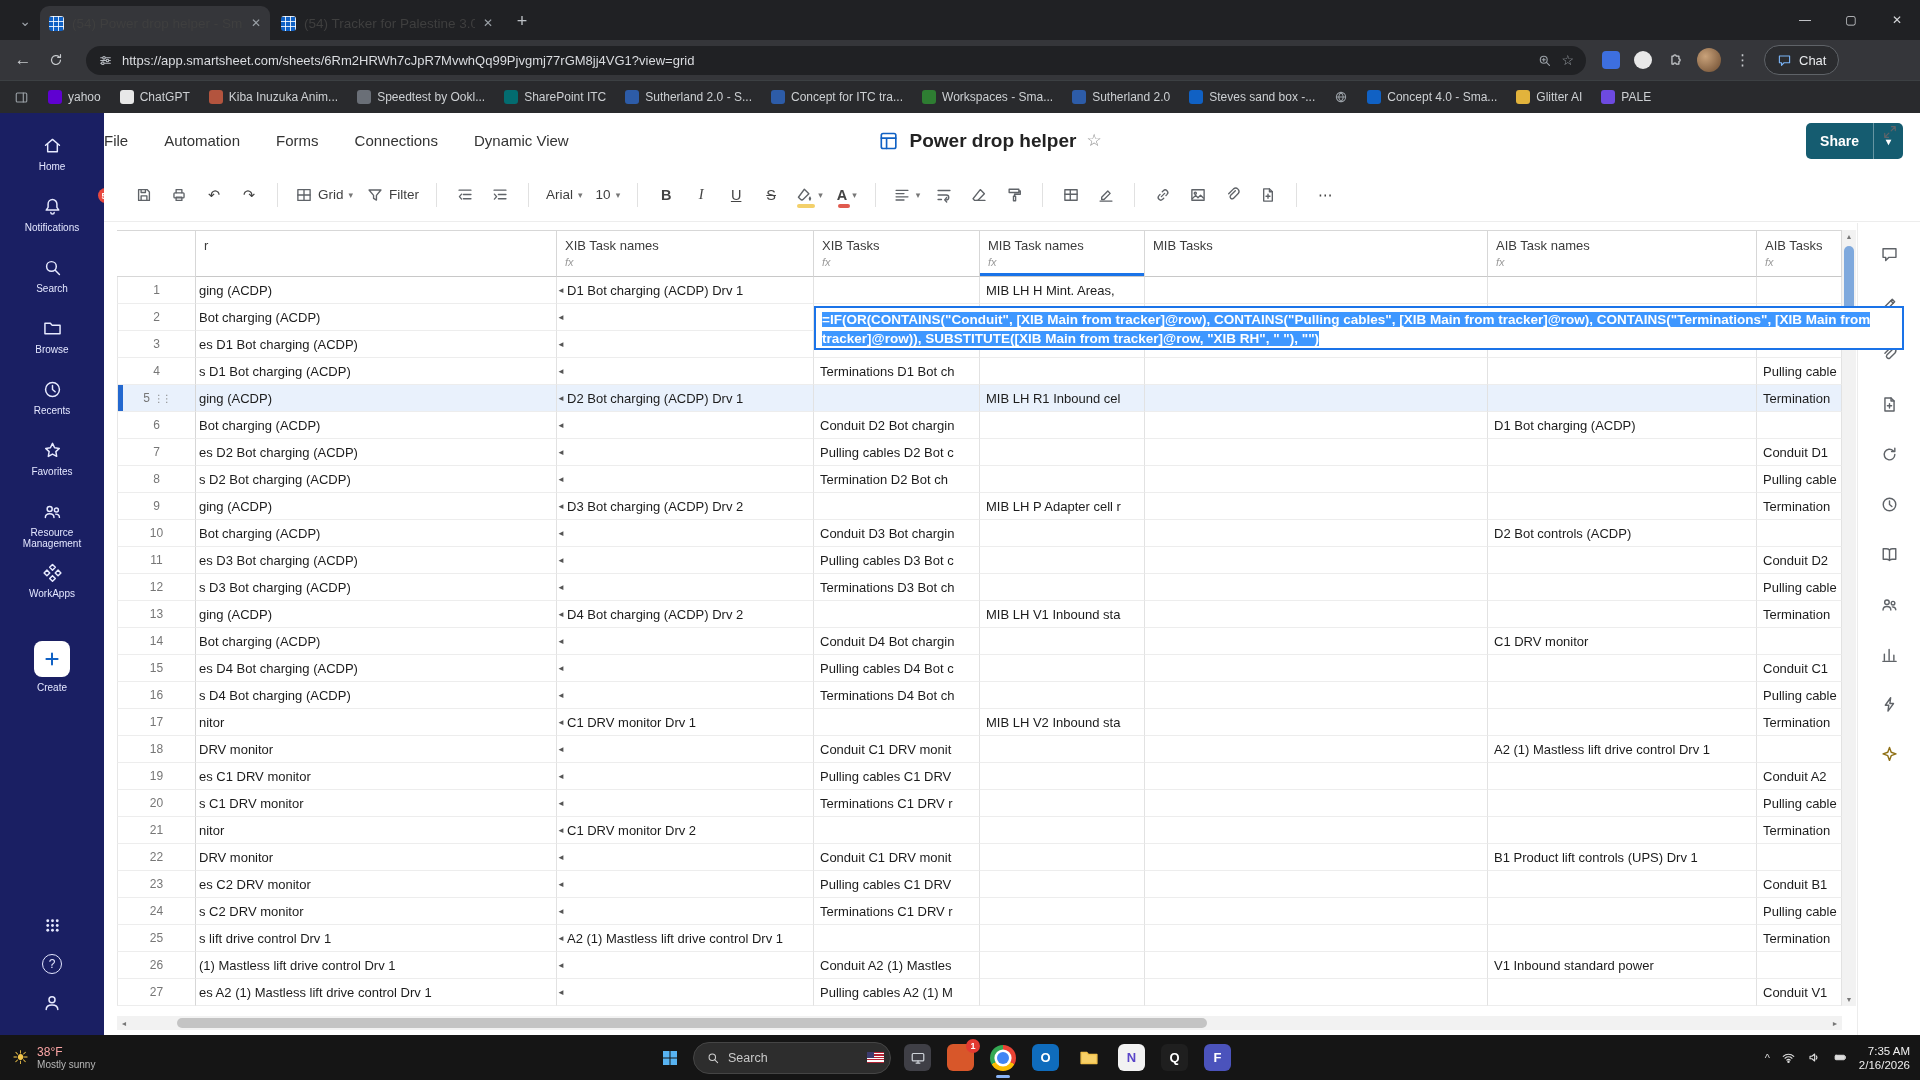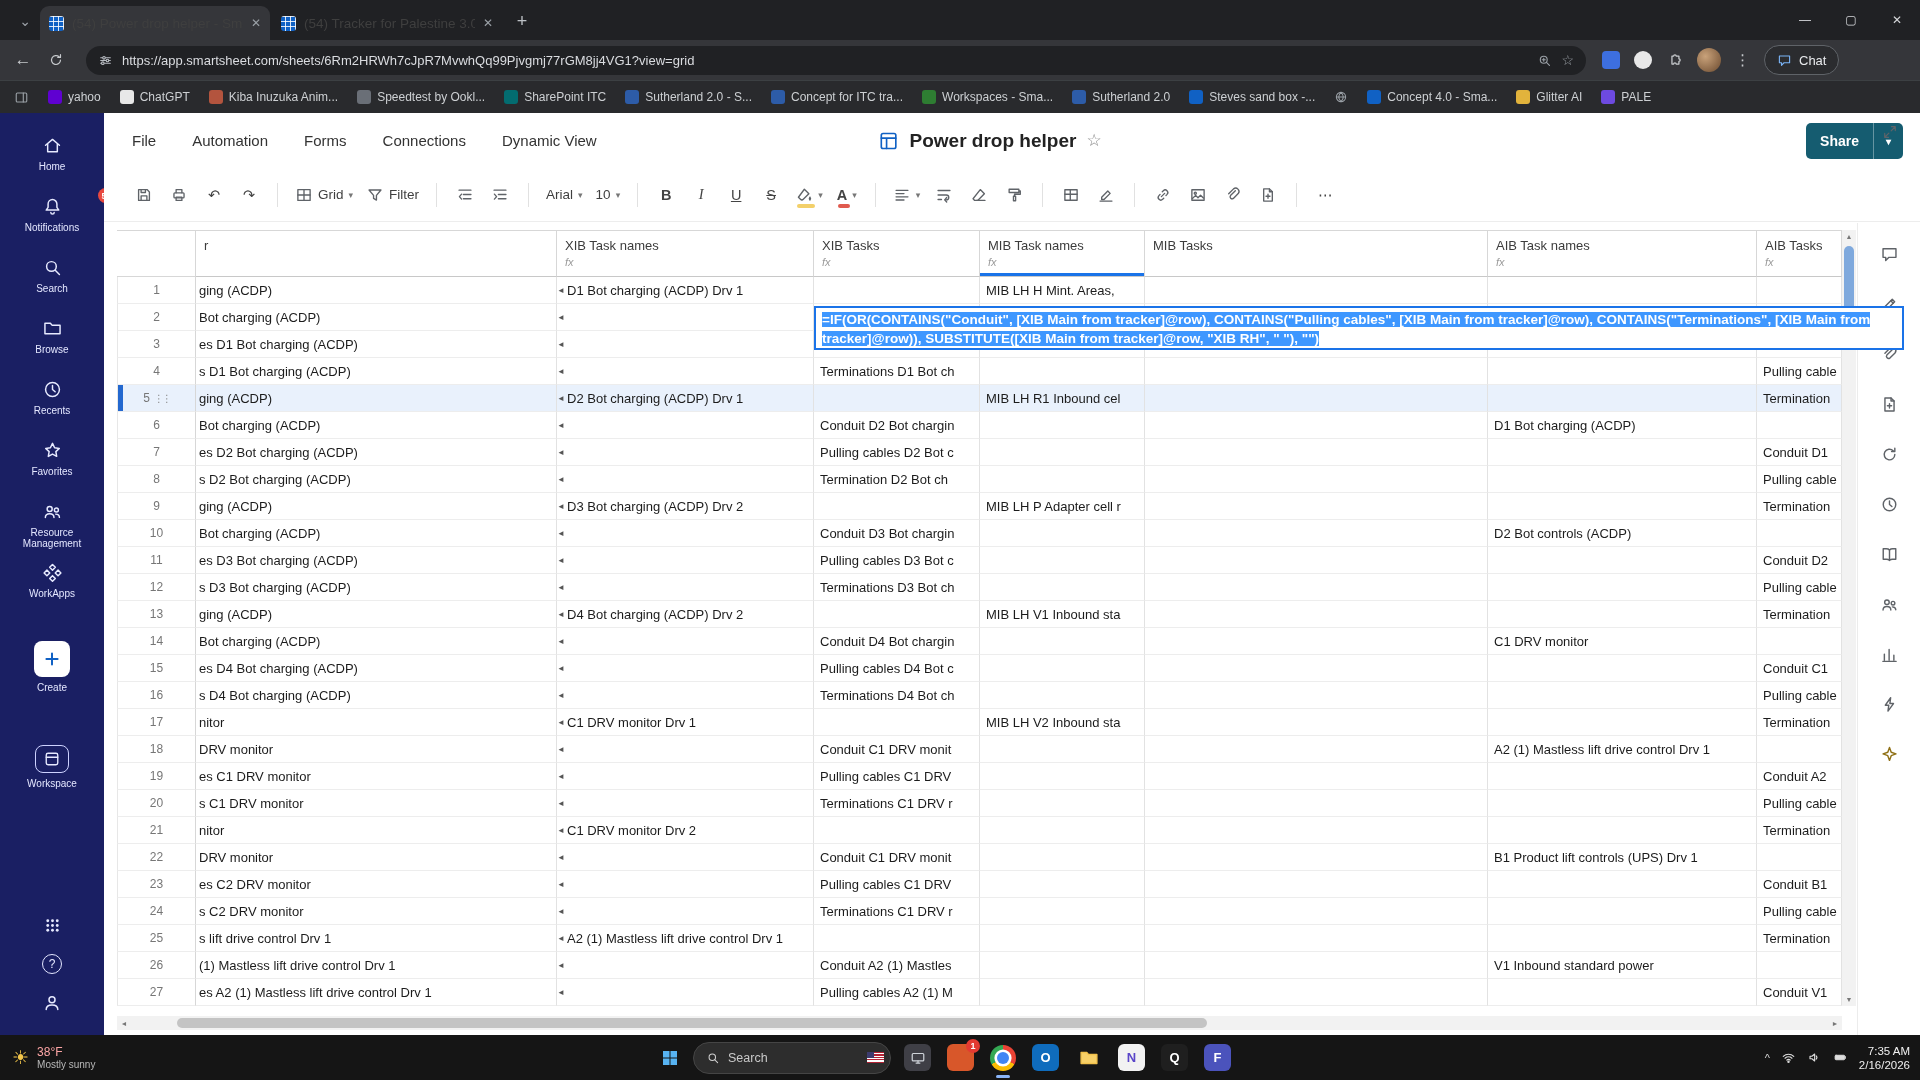--- a/index.html
+++ b/index.html
@@ -42,21 +42,21 @@
   .snavitem{width:100%;height:61px;display:flex;flex-direction:column;align-items:center;justify-content:flex-start;gap:5px;position:relative}
   .snavlbl{font-size:10px;color:#e4e7ff;text-align:center;line-height:11px;padding:0 4px}
   .badge{position:absolute;top:-8px;left:56px;background:#e8483f;color:#fff;border-radius:9px;min-width:18px;height:15px;font-size:9px;display:flex;align-items:center;justify-content:center;padding:0 4px;font-weight:bold}
   .createbtn{width:36px;height:36px;background:#fff;border-radius:8px;display:flex;align-items:center;justify-content:center;margin-top:18px}
   .wsicon{width:34px;height:34px;border:1.6px solid #cdd2ff;border-radius:8px;display:flex;align-items:center;justify-content:center;margin-top:42px}
   .snavbottom{margin-top:auto;display:flex;flex-direction:column;align-items:center;gap:19px;padding-bottom:22px}
   .qmark{width:20px;height:20px;border:1.6px solid #e4e7ff;border-radius:50%;display:flex;align-items:center;justify-content:center;font-size:12px;color:#e4e7ff}
 
   .mainarea{position:relative;flex:1;background:#fff}
 
-  .menubar{position:absolute;top:0;left:0;right:0;height:55px;display:flex;align-items:center;padding-left:28px}
+  .menubar{position:absolute;top:0;left:0;right:0;height:55px;display:flex;align-items:center;}
   .menu{font-size:15px;color:#333;margin-right:36px}
   .titlegrp{position:absolute;left:50%;transform:translateX(-60%);display:flex;align-items:center;gap:10px}
   .sheettitle{font-size:19px;font-weight:bold;color:#222}
   .titlestar{color:#888;font-size:17px}
   .sharebtn{position:absolute;right:17px;top:10px;height:36px;background:#155c70;color:#fff;border-radius:5px;display:flex;align-items:center;font-size:14px;font-weight:bold}
   .sharebtn .slab{padding:0 14px}
   .sharebtn .scaret{width:30px;height:100%;display:flex;align-items:center;justify-content:center;border-left:1px solid rgba(255,255,255,.35);font-size:10px}
 
   .toolbar{position:absolute;top:55px;left:0;right:0;height:54px;display:flex;align-items:center;padding-left:24px;gap:3px;border-bottom:1px solid #ededed}
   .tbtn{min-width:32px;height:32px;border-radius:4px;display:flex;align-items:center;justify-content:center;gap:5px;color:#5f6368;padding:0 5px;position:relative}
@@ -342,29 +342,20 @@
           <div class="snavlbl">WorkApps</div>
         </div>
         <div class="snavitem" style="height: 80px;">
           <span class="createbtn">
             <svg width="20" height="20" viewBox="0 0 20 20" fill="none" stroke="#1061c4" stroke-width="2" stroke-linecap="round" stroke-linejoin="round">
               <path d="M10 4.4v11.2M4.4 10h11.2"></path>
             </svg>
           </span>
           <div class="snavlbl">Create</div>
         </div>
-        <div class="snavitem" style="height: 86px;">
-          <span class="wsicon">
-            <svg width="18" height="18" viewBox="0 0 20 20" fill="none" stroke="#e7eaff" stroke-width="1.5" stroke-linecap="round" stroke-linejoin="round">
-              <rect x="3.6" y="3.6" width="12.8" height="12.8" rx="2"></rect>
-              <path d="M3.6 8h12.8"></path>
-            </svg>
-          </span>
-          <div class="snavlbl">Workspace</div>
-        </div>
         <div class="snavbottom">
           <span>
             <svg width="19" height="19" viewBox="0 0 20 20" fill="#e7eaff" stroke="none" stroke-width="0" stroke-linecap="round" stroke-linejoin="round">
               <circle cx="5" cy="5" r="1.5"></circle>
               <circle cx="10" cy="5" r="1.5"></circle>
               <circle cx="15" cy="5" r="1.5"></circle>
               <circle cx="5" cy="10" r="1.5"></circle>
               <circle cx="10" cy="10" r="1.5"></circle>
               <circle cx="15" cy="10" r="1.5"></circle>
               <circle cx="5" cy="15" r="1.5"></circle>

